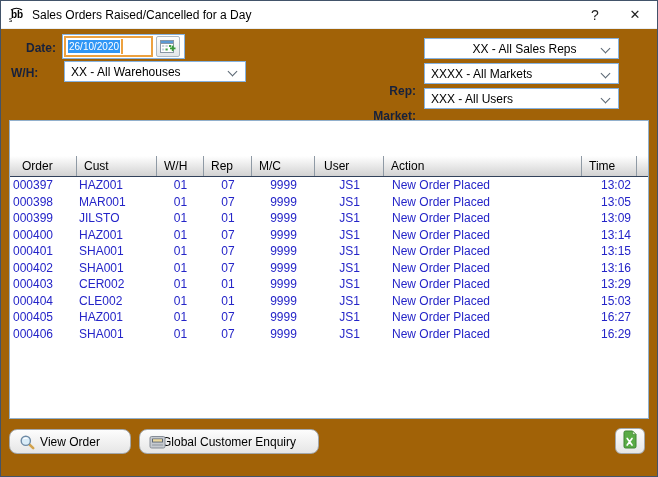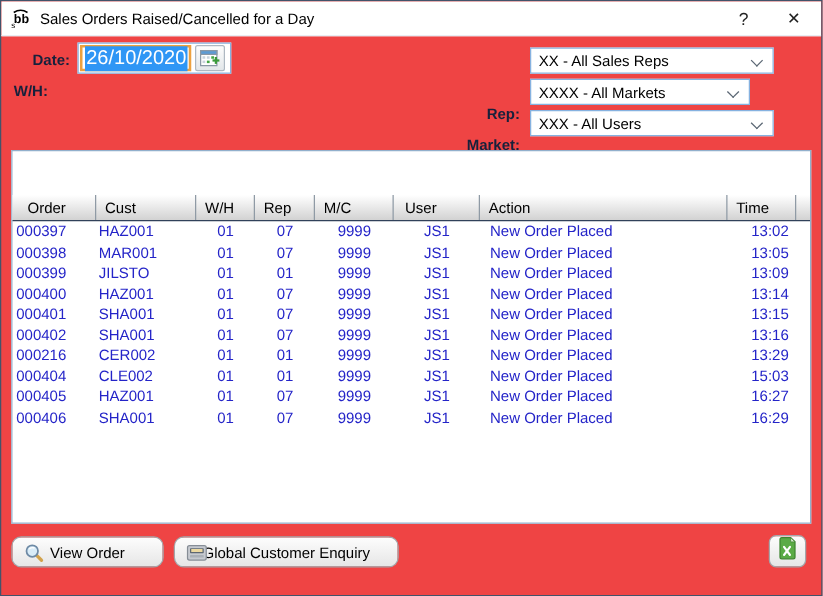--- a/index.html
+++ b/index.html
@@ -1,21 +1,21 @@
 <!DOCTYPE html>
 <html><head>
 <meta charset="utf-8">
 <style>
   * { box-sizing: border-box; margin: 0; padding: 0; }
   html,body { width:658px; height:477px; }
   body { font-family: "Liberation Sans", sans-serif; }
 
   .window {
     position: relative; width: 658px; height: 477px;
-    background: #ef4444; border: 1px solid #42536a; overflow: hidden;
+    background: #a16207; border: 1px solid #42536a; overflow: hidden;
   }
 
   
   .titlebar {
     position: absolute; top: 0; left: 0; right: 0; height: 28px;
     background: #ffffff; display: flex; align-items: center;
     border-bottom: 1px solid #e8edf3;
   }
   .app-icon { margin-left: 7px; width: 18px; height: 17px; }
   .title-text { margin-left: 6px; font-size: 12px; color: #000; }
@@ -33,21 +33,21 @@
   .lbl-right { text-align: right; width: 58px; margin-top: 42px; }
 
   .date-wrap {
     position: absolute; left: 61px; top: 33px; width: 123px; height: 25px;
     border: 1px solid #86b2e0; background: #fff; display: flex; align-items: center;
   }
   .date-input {
     margin-left: 1px; width: 89px; height: 21px;
     border: 2px solid #eda13f; background: #fff;
     display: flex; align-items: center; padding-left: 2px;
-    font-size: 16px;
+    font-size: 10px;
   }
   .date-selected { background: #2f96f5; color: #fff; padding: 1px 1px; }
   .date-caret { width: 2px; height: 15px; background: #eda13f; margin-left: 1px; }
   .cal-btn {
     margin-left: 3px; width: 24px; height: 21px;
     background: linear-gradient(#fdfdfd, #e3e7ea);
     border: 1px solid #aeb8c2; border-radius: 2px;
     display: flex; align-items: center; justify-content: center;
   }
 
@@ -155,29 +155,33 @@
         <rect x="9" y="6" width="2.2" height="2" fill="#44a544"></rect>
         <rect x="2" y="9.5" width="2.2" height="2" fill="#c9d3dc"></rect>
         <rect x="5.5" y="9.5" width="2.2" height="2" fill="#44a544"></rect>
         <rect x="10" y="8.5" width="5.5" height="1.8" fill="#3a9a3a"></rect>
         <rect x="11.8" y="6.6" width="1.8" height="5.5" fill="#3a9a3a"></rect>
       </svg>
     </div>
   </div>
 
   <span class="lbl" style="left:10px; top:65px;">W/H:</span>
+  <div class="dropdown" style="left:63px; top:60px; width:182px;">
+    <span>XX - All Warehouses</span>
+    <span class="chev"></span>
+  </div>
 
   <span class="lbl lbl-right" style="left:357px; top:41px;">Rep:</span>
-  <div class="dropdown" style="left:423px; top:37px; width:195px;">
+  <div class="dropdown" style="left:423px; top:37px; width:195px;justify-content:center;">
     <span>XX - All Sales Reps</span>
     <span class="chev"></span>
   </div>
 
   <span class="lbl lbl-right" style="left:357px; top:66px;">Market:</span>
-  <div class="dropdown" style="left:423px; top:62px; width:176px;">
+  <div class="dropdown" style="left:423px; top:62px; width:195px;">
     <span>XXXX - All Markets</span>
     <span class="chev"></span>
   </div>
 
   <span class="lbl lbl-right" style="left:357px; top:91px;">User:</span>
   <div class="dropdown" style="left:423px; top:87px; width:195px;">
     <span>XXX - All Users</span>
     <span class="chev"></span>
   </div>
 
@@ -254,21 +258,21 @@
           <div class="cell c-cust">SHA001</div>
           <div class="cell c-wh">01</div>
           <div class="cell c-rep">07</div>
           <div class="cell c-mc">9999</div>
           <div class="cell c-user">JS1</div>
           <div class="cell c-action">New Order Placed</div>
           <div class="cell c-time">13:16</div>
           <div class="cell c-spacer"></div>
         </div>
         <div class="trow">
-          <div class="cell c-order">000216</div>
+          <div class="cell c-order">000403</div>
           <div class="cell c-cust">CER002</div>
           <div class="cell c-wh">01</div>
           <div class="cell c-rep">01</div>
           <div class="cell c-mc">9999</div>
           <div class="cell c-user">JS1</div>
           <div class="cell c-action">New Order Placed</div>
           <div class="cell c-time">13:29</div>
           <div class="cell c-spacer"></div>
         </div>
         <div class="trow">

